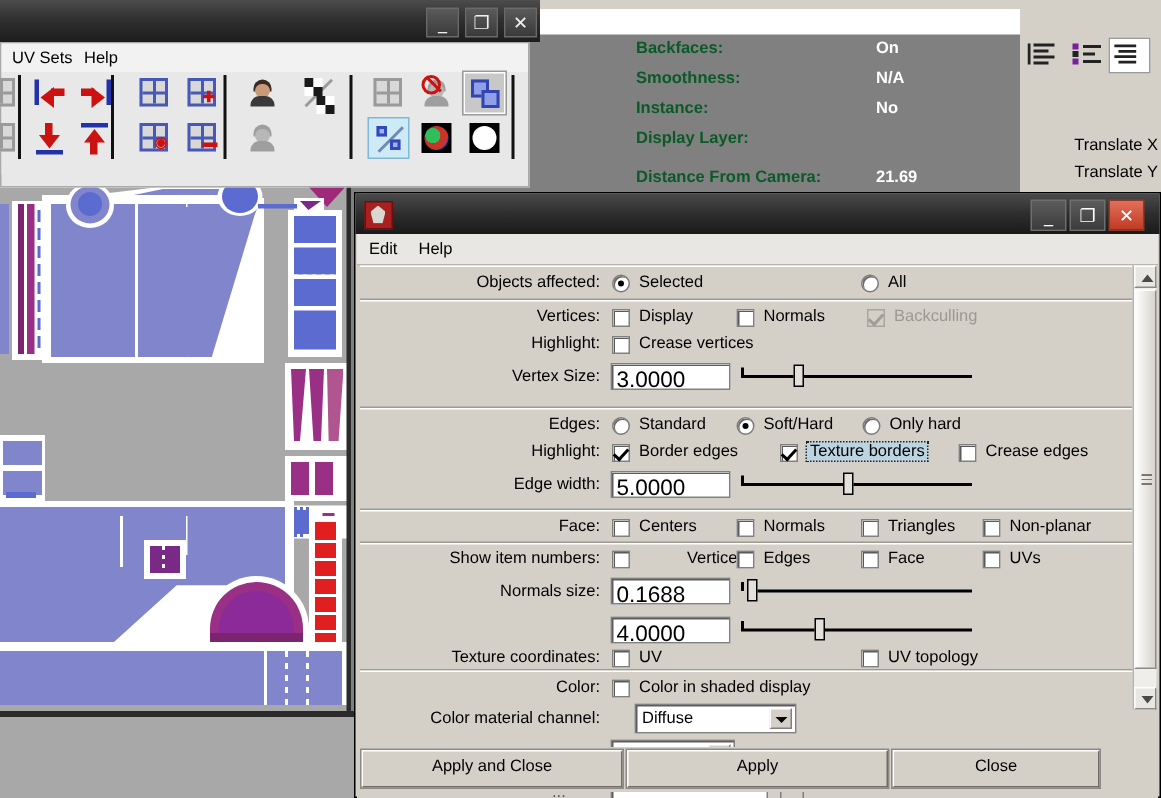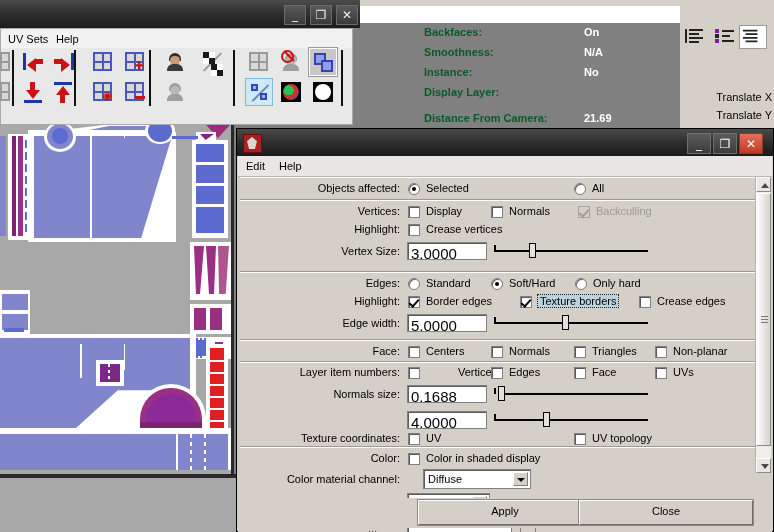--- a/index.html
+++ b/index.html
@@ -588,21 +588,21 @@
     <div class="cbx" style="left:170px;top:169px;"></div>
     <div class="txt" style="left:188px;top:168px;">Centers</div>
     <div class="cbx" style="left:253px;top:169px;"></div>
     <div class="txt" style="left:271px;top:168px;">Normals</div>
     <div class="cbx" style="left:336px;top:169px;"></div>
     <div class="txt" style="left:354px;top:168px;">Triangles</div>
     <div class="cbx" style="left:417px;top:169px;"></div>
     <div class="txt" style="left:435px;top:168px;">Non-planar</div>
 
     <div class="grp" style="top:185px;height:85px;"></div>
-    <div class="lbl" style="left:0;width:162px;top:189px;">Layer item numbers:</div>
+    <div class="lbl" style="left:0;width:162px;top:189px;">Show item numbers:</div>
     <div class="cbx" style="left:170px;top:190px;"></div>
     <div class="txt" style="left:175px;top:189px;margin-left:45px;">Vertices</div>
     <div class="cbx" style="left:253px;top:190px;"></div>
     <div class="txt" style="left:271px;top:189px;">Edges</div>
     <div class="cbx" style="left:336px;top:190px;"></div>
     <div class="txt" style="left:354px;top:189px;text-align:center;">Face</div>
     <div class="cbx" style="left:417px;top:190px;"></div>
     <div class="txt" style="left:435px;top:189px;">UVs</div>
 
     <div class="lbl" style="left:0;width:162px;top:211px;">Normals size:</div>
@@ -659,20 +659,23 @@
     </div>
     <div id="dsb-thumb">
         <div id="dsb-grip"></div>
       </div>
     <div class="sbbtn" style="top:281px;">
       <div class="tri" style="top:5px;border-top:5px solid #4a4a4a;"></div>
     </div>
   </div>
 
   <div id="dlg-btnbar">
+    <div class="dbtn3" style="left:3px;width:174px;">
+      <span>Apply and Close</span>
+    </div>
     <div class="dbtn3" style="left:180px;width:174px;">
       <span>Apply</span>
     </div>
-    <div class="dbtn3" style="left:341px;width:174px;">
+    <div class="dbtn3" style="left:357px;width:138px;">
       <span>Close</span>
     </div>
   </div>
 </div>
 
 </body></html>

